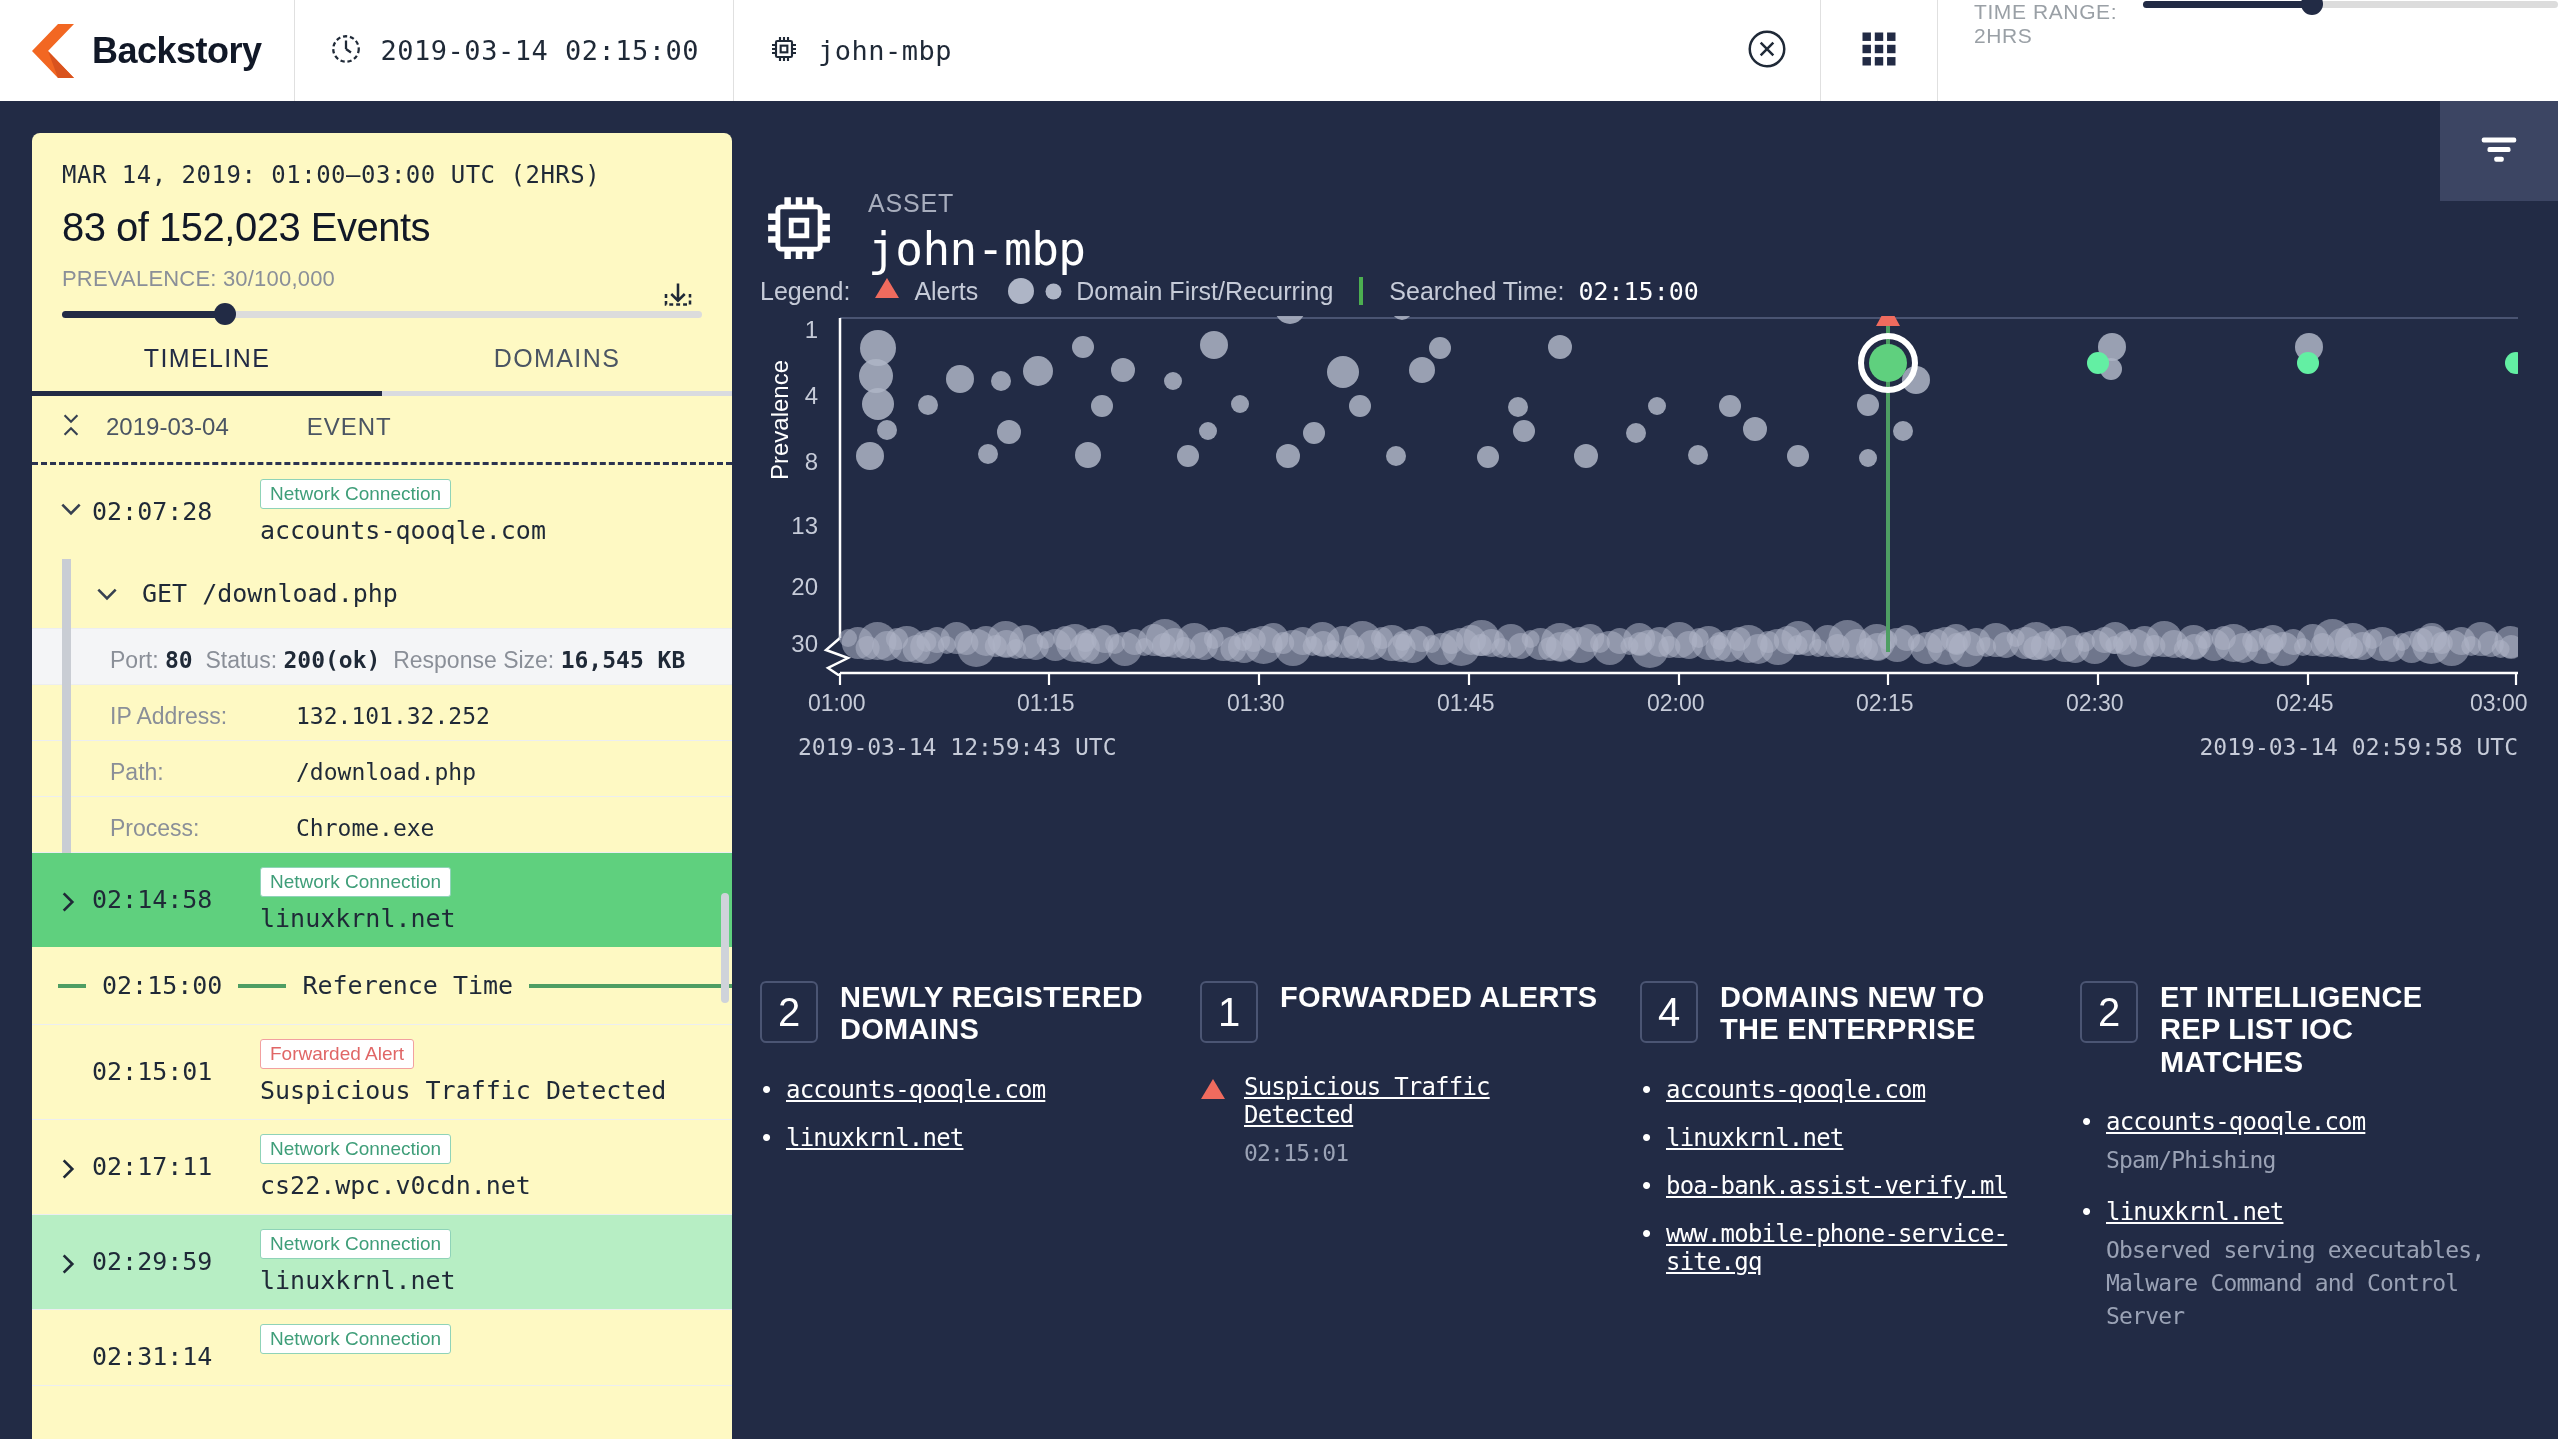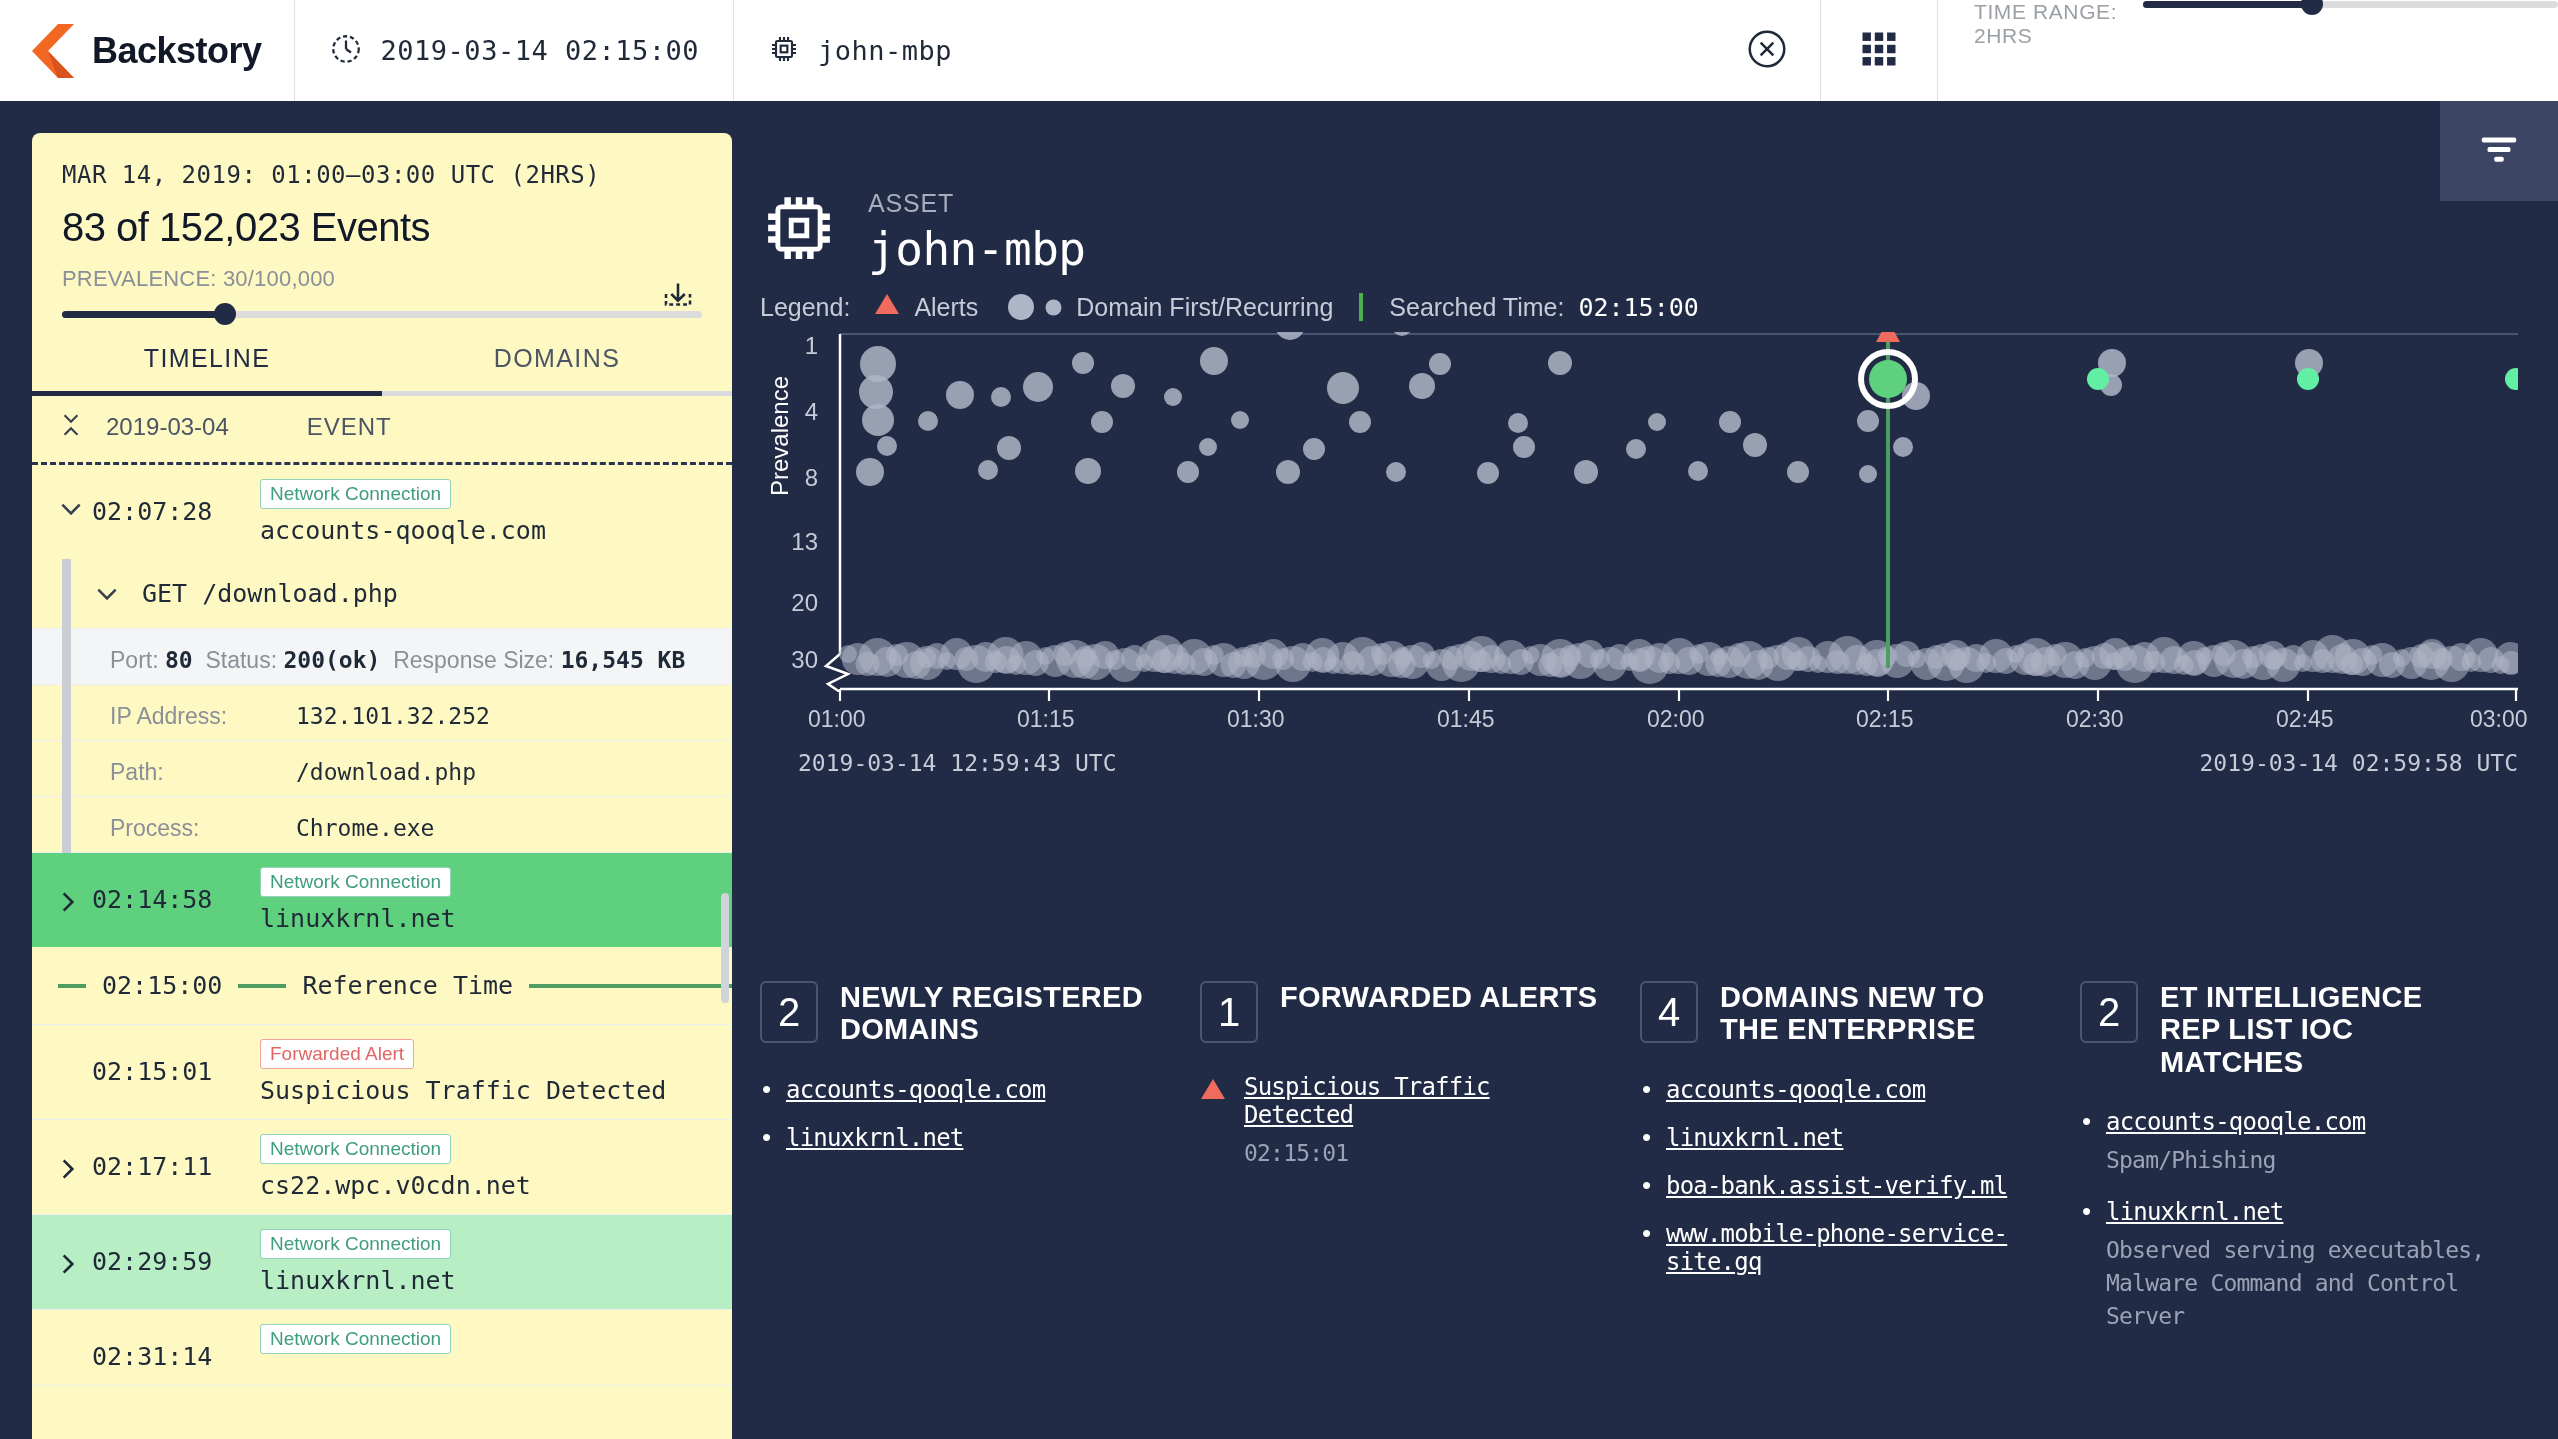--- a/index.html
+++ b/index.html
@@ -82,21 +82,21 @@
   
   #right { position:absolute; left:760px; top:0; width:1798px; height:1338px; }
   #filterbtn { position:absolute; right:0; top:0; width:118px; height:100px; background:#3c4563; display:flex; align-items:center; justify-content:center; }
 
   #asset-head { padding:88px 0 0 0; display:flex; align-items:flex-start; gap:30px; }
   #asset-label { font-size:25px; color:#a7adbd; letter-spacing:0.8px; }
   #asset-name { font-size:46px; color:#fff; margin-top:4px; letter-spacing:-0.5px; }
   #meta { margin-top:28px; font-size:25px; color:#a7adbd; white-space:nowrap; }
   #meta .val { color:#fff; text-decoration:underline; font-family:"DejaVu Sans Mono", monospace; letter-spacing:-0.5px; }
   #meta .lbl { margin-left:30px; }
-  #legend { margin-top:16px; font-size:25px; color:#c6cbd8; display:flex; align-items:center; gap:14px; }
+  #legend { font-size:25px; color:#c6cbd8; display:flex; align-items:center; gap:14px; }
   #legend .sep { width:4px; height:28px; background:#4caf50; margin:0 12px; }
 
   
   #chart { position:relative; margin-top:24px; margin-left:18px; width:1740px; height:420px; }
   .ylab { position:absolute; left:-12px; top:150px; transform:rotate(-90deg); transform-origin:left top; font-size:24px; color:#fff; }
   .ytick { position:absolute; right:1700px; font-size:24px; color:#c6cbd8; text-align:right; width:60px; }
   .xlabels { position:absolute; left:0; top:360px; width:1740px; }
   .xtick { position:absolute; font-size:23px; color:#c6cbd8; }
   #x-left { position:absolute; left:20px; top:404px; font-size:23px; color:#c6cbd8; }
   #x-right { position:absolute; right:0px; top:404px; font-size:23px; color:#c6cbd8; }

